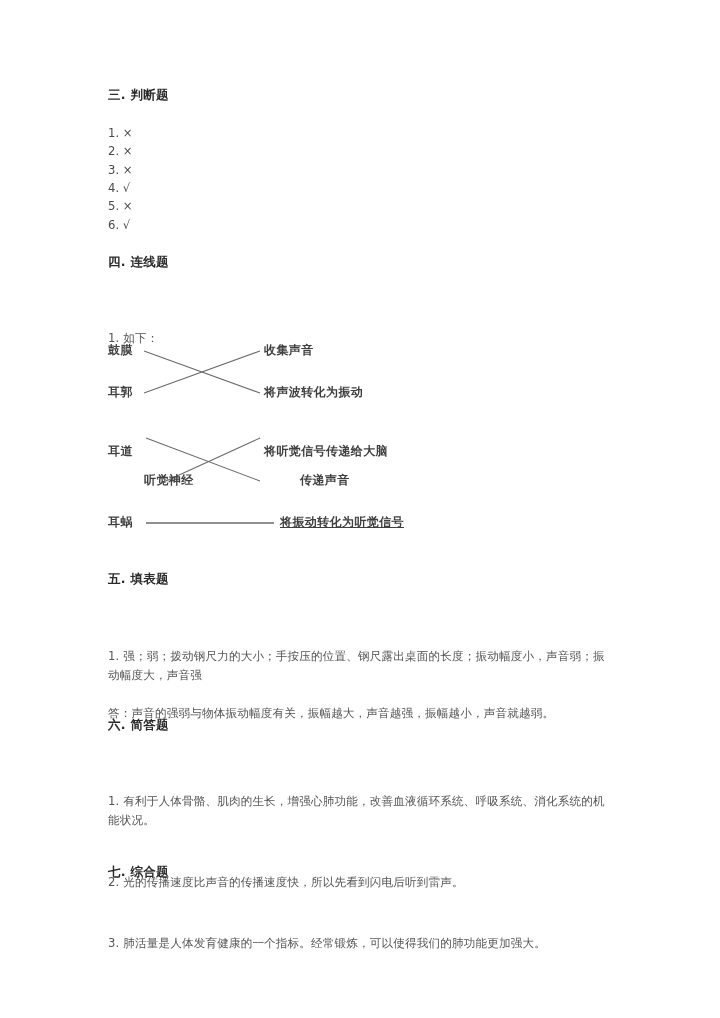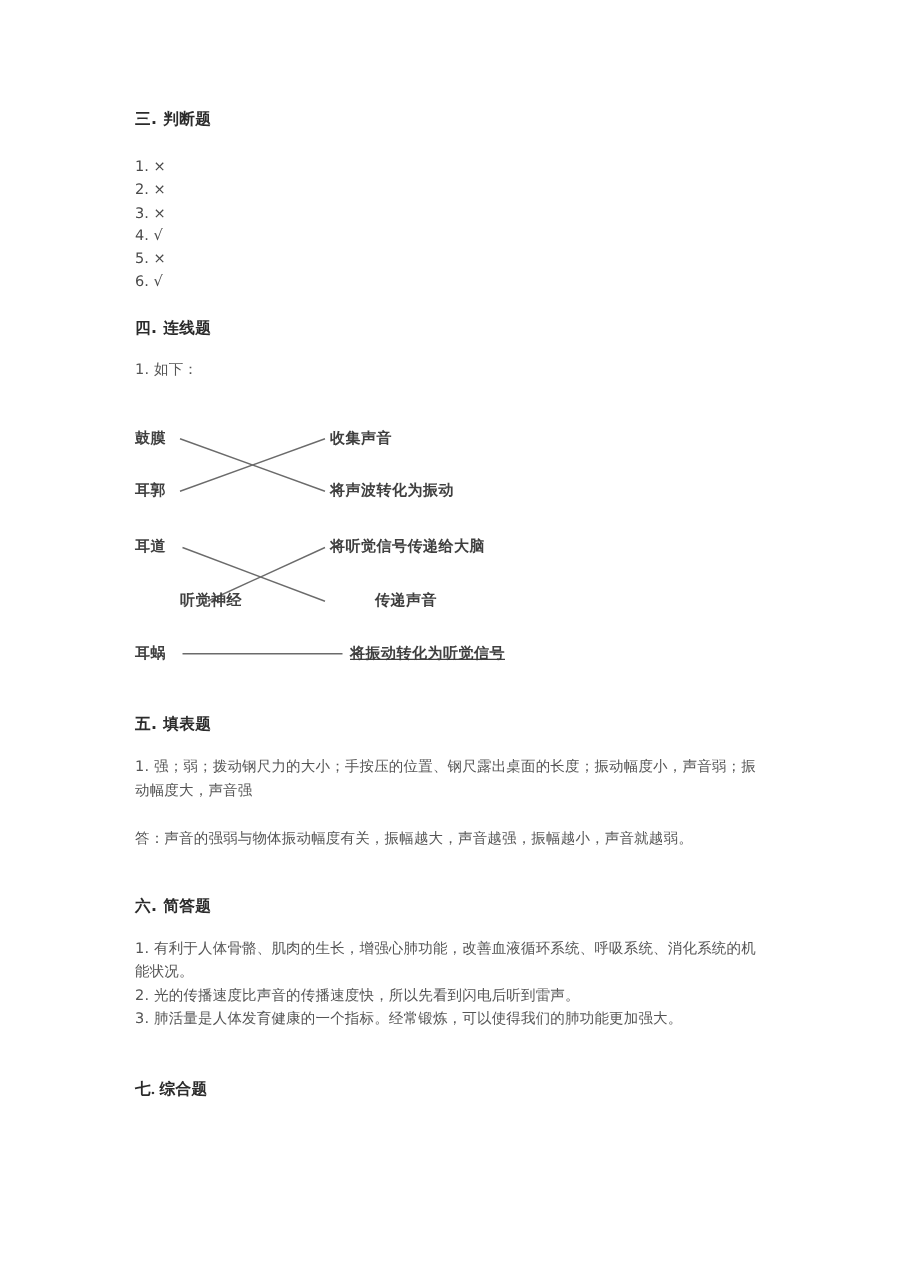--- a/index.html
+++ b/index.html
@@ -33,41 +33,42 @@
     font-weight: bold;
     color: #2b2b2b;
     letter-spacing: 0.3px;
     line-height: 1.4;
   }
   .body-text {
     font-size: 11.6px;
     color: #555555;
     line-height: 1.62;
     letter-spacing: 0.15px;
+    margin-top: 43px;
   }
   .tf-list {
     font-size: 11.6px;
     color: #4a4a4a;
     line-height: 1.58;
   }
   .tf-item {
     white-space: pre;
   }
   
   .blk-h3 { position: absolute; top: 86px; }
   .blk-tf { position: absolute; top: 124px; }
   .blk-h4 { position: absolute; top: 253px; }
   .blk-ru { position: absolute; top: 286px; }
   .match-area { position: absolute; top: 330px; left: 0; width: 508px; height: 215px; }
   .blk-h5 { position: absolute; top: 570px; }
   .blk-p5a { position: absolute; top: 604px; width: 508px; }
   .blk-p5b { position: absolute; top: 661px; width: 508px; }
   .blk-h6 { position: absolute; top: 716px; }
   .blk-p6 { position: absolute; top: 749px; width: 508px; }
-  .blk-h7 { position: absolute; top: 863px; font-family: Liberation Serif, serif; }
+  .blk-h7 { position: absolute; top: 863px; }
 
   
   .match-svg {
     position: absolute;
     left: 0;
     top: 0;
     width: 508px;
     height: 215px;
   }
   .match-label {
@@ -76,21 +77,21 @@
     color: #3f3f3f;
     font-weight: 600;
     white-space: nowrap;
     letter-spacing: 0.4px;
   }
   .ml-left { left: 0px; }
   .ml-right { left: 156px; }
   .ml-right-wide { left: 172px; text-decoration: underline; }
   .row-a { top: 12px; }
   .row-b { top: 54px; }
-  .row-c { top: 99px; }
+  .row-c { top: 113px; }
   .row-d { top: 142px; padding-left: 36px; }
   .row-e { top: 184px; text-align: center; }
 </style>
 </head>
 <body>
 
 <div class="page">
   <div class="content">
 
     <div class="section-heading blk-h3">三. 判断题</div>

